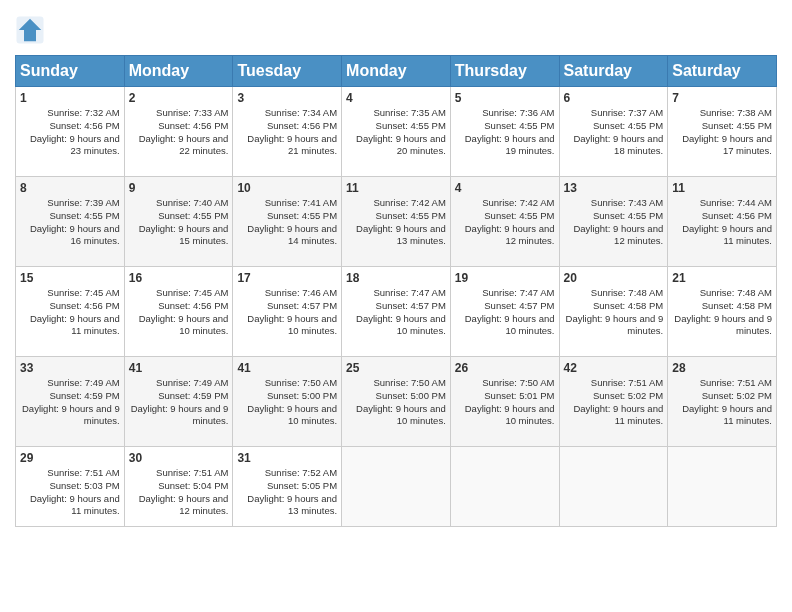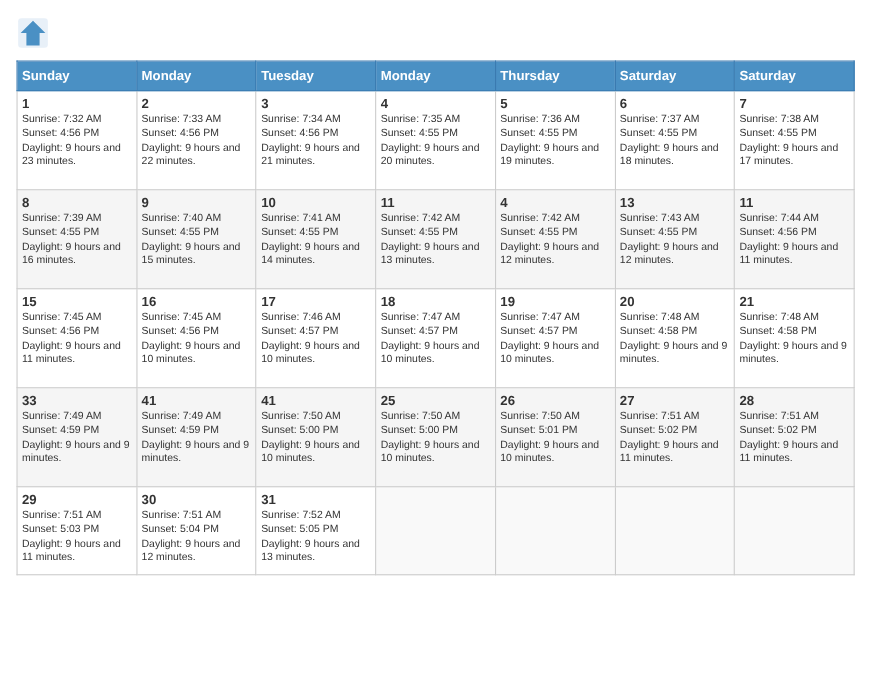--- a/index.html
+++ b/index.html
@@ -54,21 +54,21 @@
     }
     .calendar {
       width: 100%;
       border-collapse: collapse;
       table-layout: fixed;
     }
     .calendar th {
       background: #4a90c4;
       color: #fff;
       padding: 6px 4px;
-      font-size: 12px;
+      font-size: 16px;
       font-weight: bold;
       text-align: left;
       border: 1px solid #3a7ab0;
     }
     .calendar td {
       border: 1px solid #ccc;
       vertical-align: top;
       padding: 4px;
       height: 90px;
       background: #fff;
@@ -80,20 +80,21 @@
       font-size: 12px;
       font-weight: bold;
       color: #333;
       display: block;
       margin-bottom: 2px;
     }
     .day-info {
       font-size: 9.5px;
       color: #333;
       line-height: 1.35;
+      text-align: right;
     }
     .empty-cell {
       background: #f9f9f9 !important;
     }
     .last-row td {
       height: 80px;
     }
   </style>
 </head>
 <body>
@@ -234,21 +235,21 @@
           </td>
           <td>
             <span class="day-num">25</span>
 <div class="day-info">Sunrise: 7:50 AM<br>Sunset: 5:00 PM<br>Daylight: 9 hours and 10 minutes.</div>
           </td>
           <td>
             <span class="day-num">26</span>
 <div class="day-info">Sunrise: 7:50 AM<br>Sunset: 5:01 PM<br>Daylight: 9 hours and 10 minutes.</div>
           </td>
           <td>
-            <span class="day-num">27</span>
+            <span class="day-num">42</span>
 <div class="day-info">Sunrise: 7:51 AM<br>Sunset: 5:02 PM<br>Daylight: 9 hours and 11 minutes.</div>
           </td>
           <td>
             <span class="day-num">28</span>
 <div class="day-info">Sunrise: 7:51 AM<br>Sunset: 5:02 PM<br>Daylight: 9 hours and 11 minutes.</div>
           </td>
         </tr>
         <tr class="last-row">
           <td>
             <span class="day-num">29</span>

